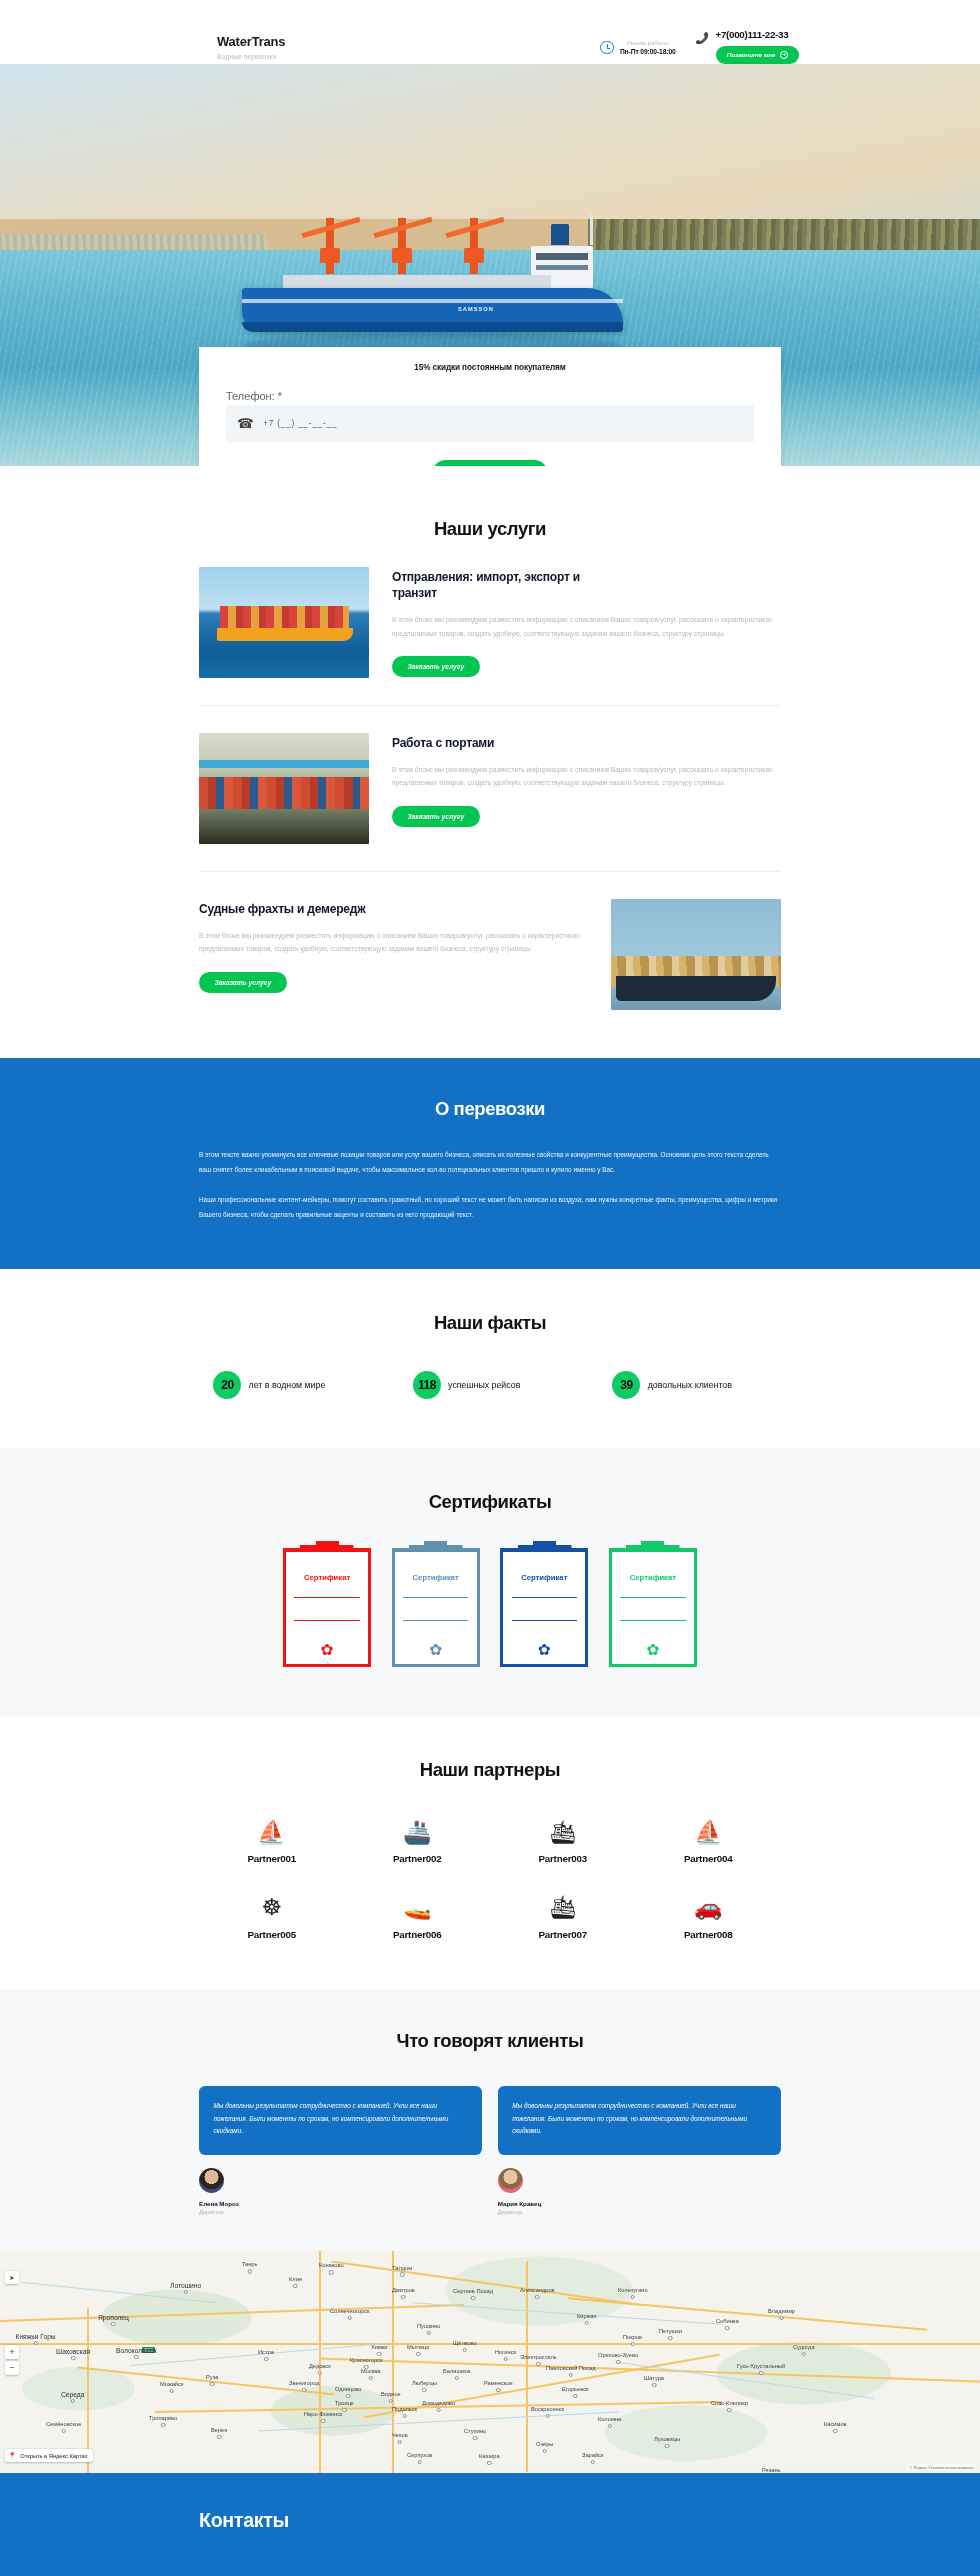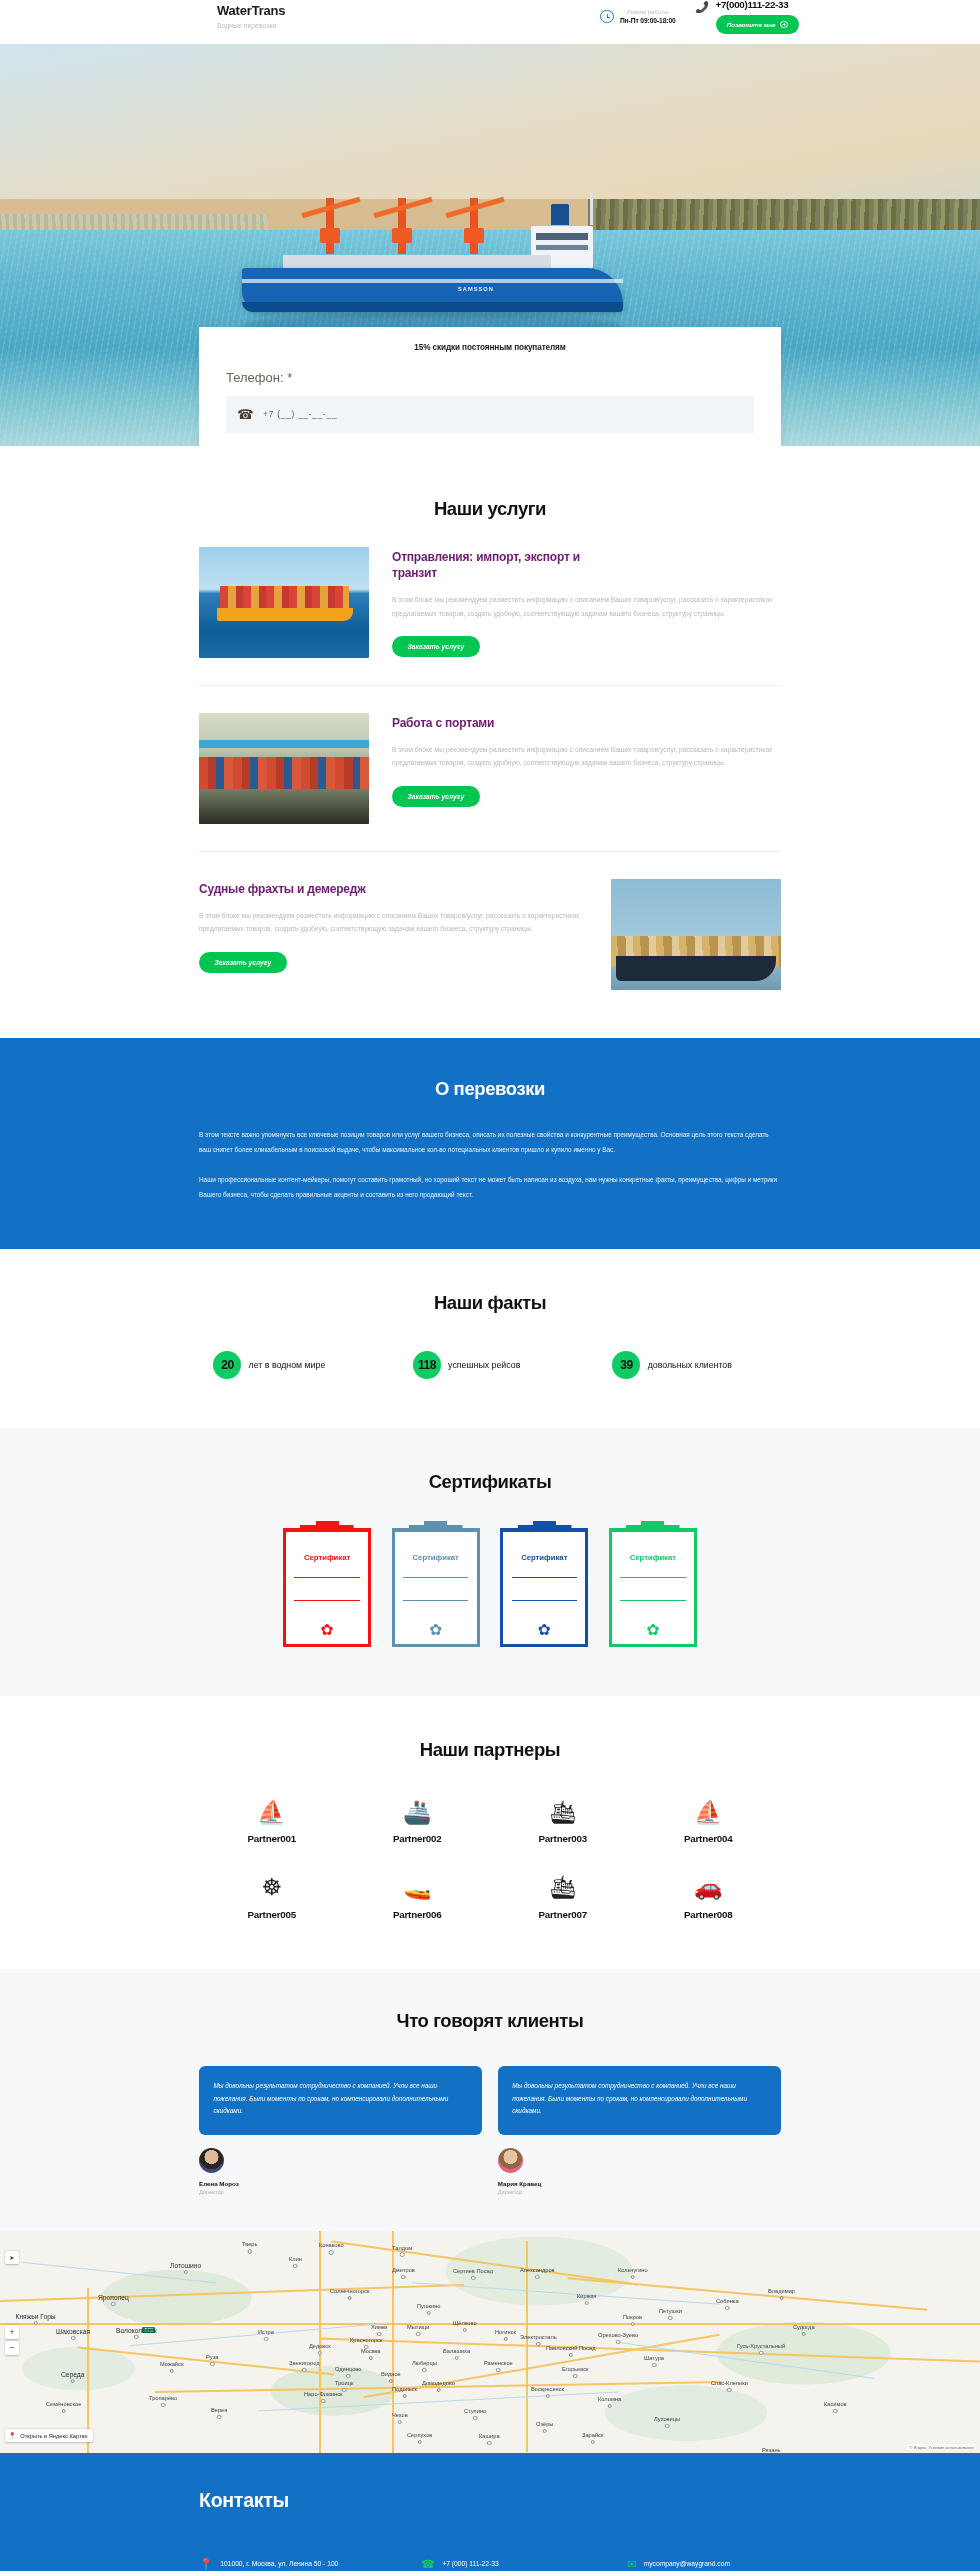--- a/index.html
+++ b/index.html
@@ -2,21 +2,21 @@
 <html lang="ru" style="font-size:8.2px"><head>
 <meta charset="utf-8">
 <title>WaterTrans — Водные перевозки</title>
 <style>
   *{box-sizing:border-box;margin:0;padding:0}
   html,body{width:980px;background:#fff;font-family:"Liberation Sans",sans-serif;color:#222;}
   body{width:980px;overflow-x:hidden;}
   .wrap{width:582px;margin:0 auto;position:relative}
 
   
-  .header{height:44px;background:#fff;position:relative;z-index:5;display:flex;align-items:flex-start;}
+  .header{height:64px;background:#fff;position:relative;z-index:5;display:flex;align-items:flex-end;}
   .header-inner{width:618px;margin:0 auto;display:flex;align-items:center;}
   .brand{width:216px;padding-left:36px;}
   .brand-name{font-size:13px;font-weight:bold;letter-spacing:-0.2px;color:#1a1a1a;line-height:1.1}
   .brand-sub{font-size:6.7px;color:#b9bcc2;margin-top:3.6px;letter-spacing:0.1px}
   .hdr-spacer{flex:1}
   .hours{display:flex;align-items:center;gap:6.2px;margin-right:19.6px}
   .clock{width:13.4px;height:13.4px;border:1px solid #1978d2;border-radius:50%;position:relative;flex:none}
   .clock:before{content:"";position:absolute;left:5.2px;top:2.6px;width:1px;height:4.1px;background:#1978d2;border-radius:0.5px}
   .clock:after{content:"";position:absolute;left:5.2px;top:6.2px;width:3.1px;height:1px;background:#1978d2;border-radius:0.5px}
   .hours-txt{text-align:center}
@@ -61,21 +61,21 @@
   .crane .boom{position:absolute;left:2.1px;bottom:44px;width:60px;height:4.6px;background:#f06a2a;transform:rotate(-16deg)}
   .crane .cab{position:absolute;left:20.6px;bottom:11.3px;width:20.6px;height:14.4px;background:#ef5a22;border-radius:1.5px}
   .c1{left:57px}.c2{left:129px}.c3{left:201px}
   .mast{position:absolute;left:348px;bottom:87px;width:2.6px;height:32px;background:#dfe4ea}
   .ship-refl{position:absolute;left:242px;top:268px;width:381px;height:29px;background:rgba(23,81,143,.28);filter:blur(2.6px);border-radius:50%}
 
   
   .hero-form{position:absolute;left:50%;transform:translateX(-50%);top:283px;width:582px;background:#fff;
     padding:15.5px 27px 20.6px;box-shadow:0 1px 9.3px rgba(0,0,0,.08);z-index:3}
   .form-title{text-align:center;font-size:8.2px;font-weight:bold;color:#1a1a1a;margin-bottom:18.5px;letter-spacing:-0.1px}
-  .field-label{font-size:13px;color:#6c6359;margin-bottom:11px}
+  .field-label{font-size:11px;color:#6c6359;margin-bottom:3px}
   .phone-input{display:flex;align-items:center;gap:9.3px;background:#f2f5f7;height:37px;padding:0 11.3px;width:100%}
   .phone-input .pi-icon{color:#4a4038;font-size:13.4px;transform:scaleX(-1)}
   .phone-input input{border:none;background:transparent;outline:none;font-family:"Liberation Sans",sans-serif;
     font-size:8.2px;color:#5b5b5b;letter-spacing:0.8px;width:100%}
   .submit-row{text-align:center;margin-top:18px}
   .btn-submit{background:#03c652;color:#fff;border:none;border-radius:16.5px;padding:9.3px 24px;font-size:8.2px;
     font-weight:bold;cursor:pointer;font-family:"Liberation Sans",sans-serif}
 
   
   .sec-title{text-align:center;font-size:18.5px;font-weight:bold;color:#111;letter-spacing:-0.4px}
@@ -92,21 +92,21 @@
   .srv-img-1:after{content:"";position:absolute;left:17.5px;top:61px;width:136px;height:13.4px;background:#f2a21c;border-radius:0 0 9.3px 2.1px}
   .srv-img-2{background:linear-gradient(180deg,#8dbcd4 0%,#a3c9dc 60%,#6f9ab1 100%)}
   .srv-img-2:before{content:"";position:absolute;left:0;top:57px;width:170px;height:31px;
     background:repeating-linear-gradient(88deg,#d6b36a 0 7.2px,#b9944f 7.2px 15.5px,#e2cb9a 15.5px 23px)}
   .srv-img-2:after{content:"";position:absolute;left:5.2px;top:77px;width:160px;height:25px;background:#1d2a3a;border-radius:0 0 20.6px 5.2px}
   .srv-img-3{background:linear-gradient(180deg,#d8dbc8 0%,#bfc9b4 30%,#8d9a7d 58%,#2a2b20 100%)}
   .srv-img-3:before{content:"";position:absolute;left:0;top:44px;width:170px;height:32px;
     background:repeating-linear-gradient(90deg,#d14a32 0 9.3px,#b43c28 9.3px 17.5px,#2a5a8f 17.5px 25px,#d9573a 25px 34px)}
   .srv-img-3:after{content:"";position:absolute;left:0;top:27px;width:170px;height:8.2px;background:#3fa9d6}
   .srv-body{flex:1;padding-top:2.1px}
-  .srv-title{font-size:12px;font-weight:bold;color:#701a75;line-height:1.35;max-width:222px;letter-spacing:-0.2px}
+  .srv-title{font-size:12px;font-weight:bold;color:#0f172a;line-height:1.35;max-width:222px;letter-spacing:-0.2px}
   .srv-title.wide{max-width:none}
   .srv-desc{margin-top:11.3px;font-size:6.7px;line-height:2.05;color:#b5b8bd;max-width:495px}
   .btn-green{display:inline-block;margin-top:15.5px;background:#03c652;color:#fff;border:none;border-radius:13.4px;
     padding:7.2px 15.5px;font-size:6.7px;font-weight:bold;font-style:italic;cursor:pointer;font-family:"Liberation Sans",sans-serif}
 
   
   .about{background:#1271c4;padding:40px 0 47px;color:#fff}
   .about .sec-title{color:#fff;margin-bottom:27px}
   .about p{font-size:6.4px;line-height:2.35;color:#eaf3fb;text-align:left}
   .about p+p{margin-top:15.5px}

